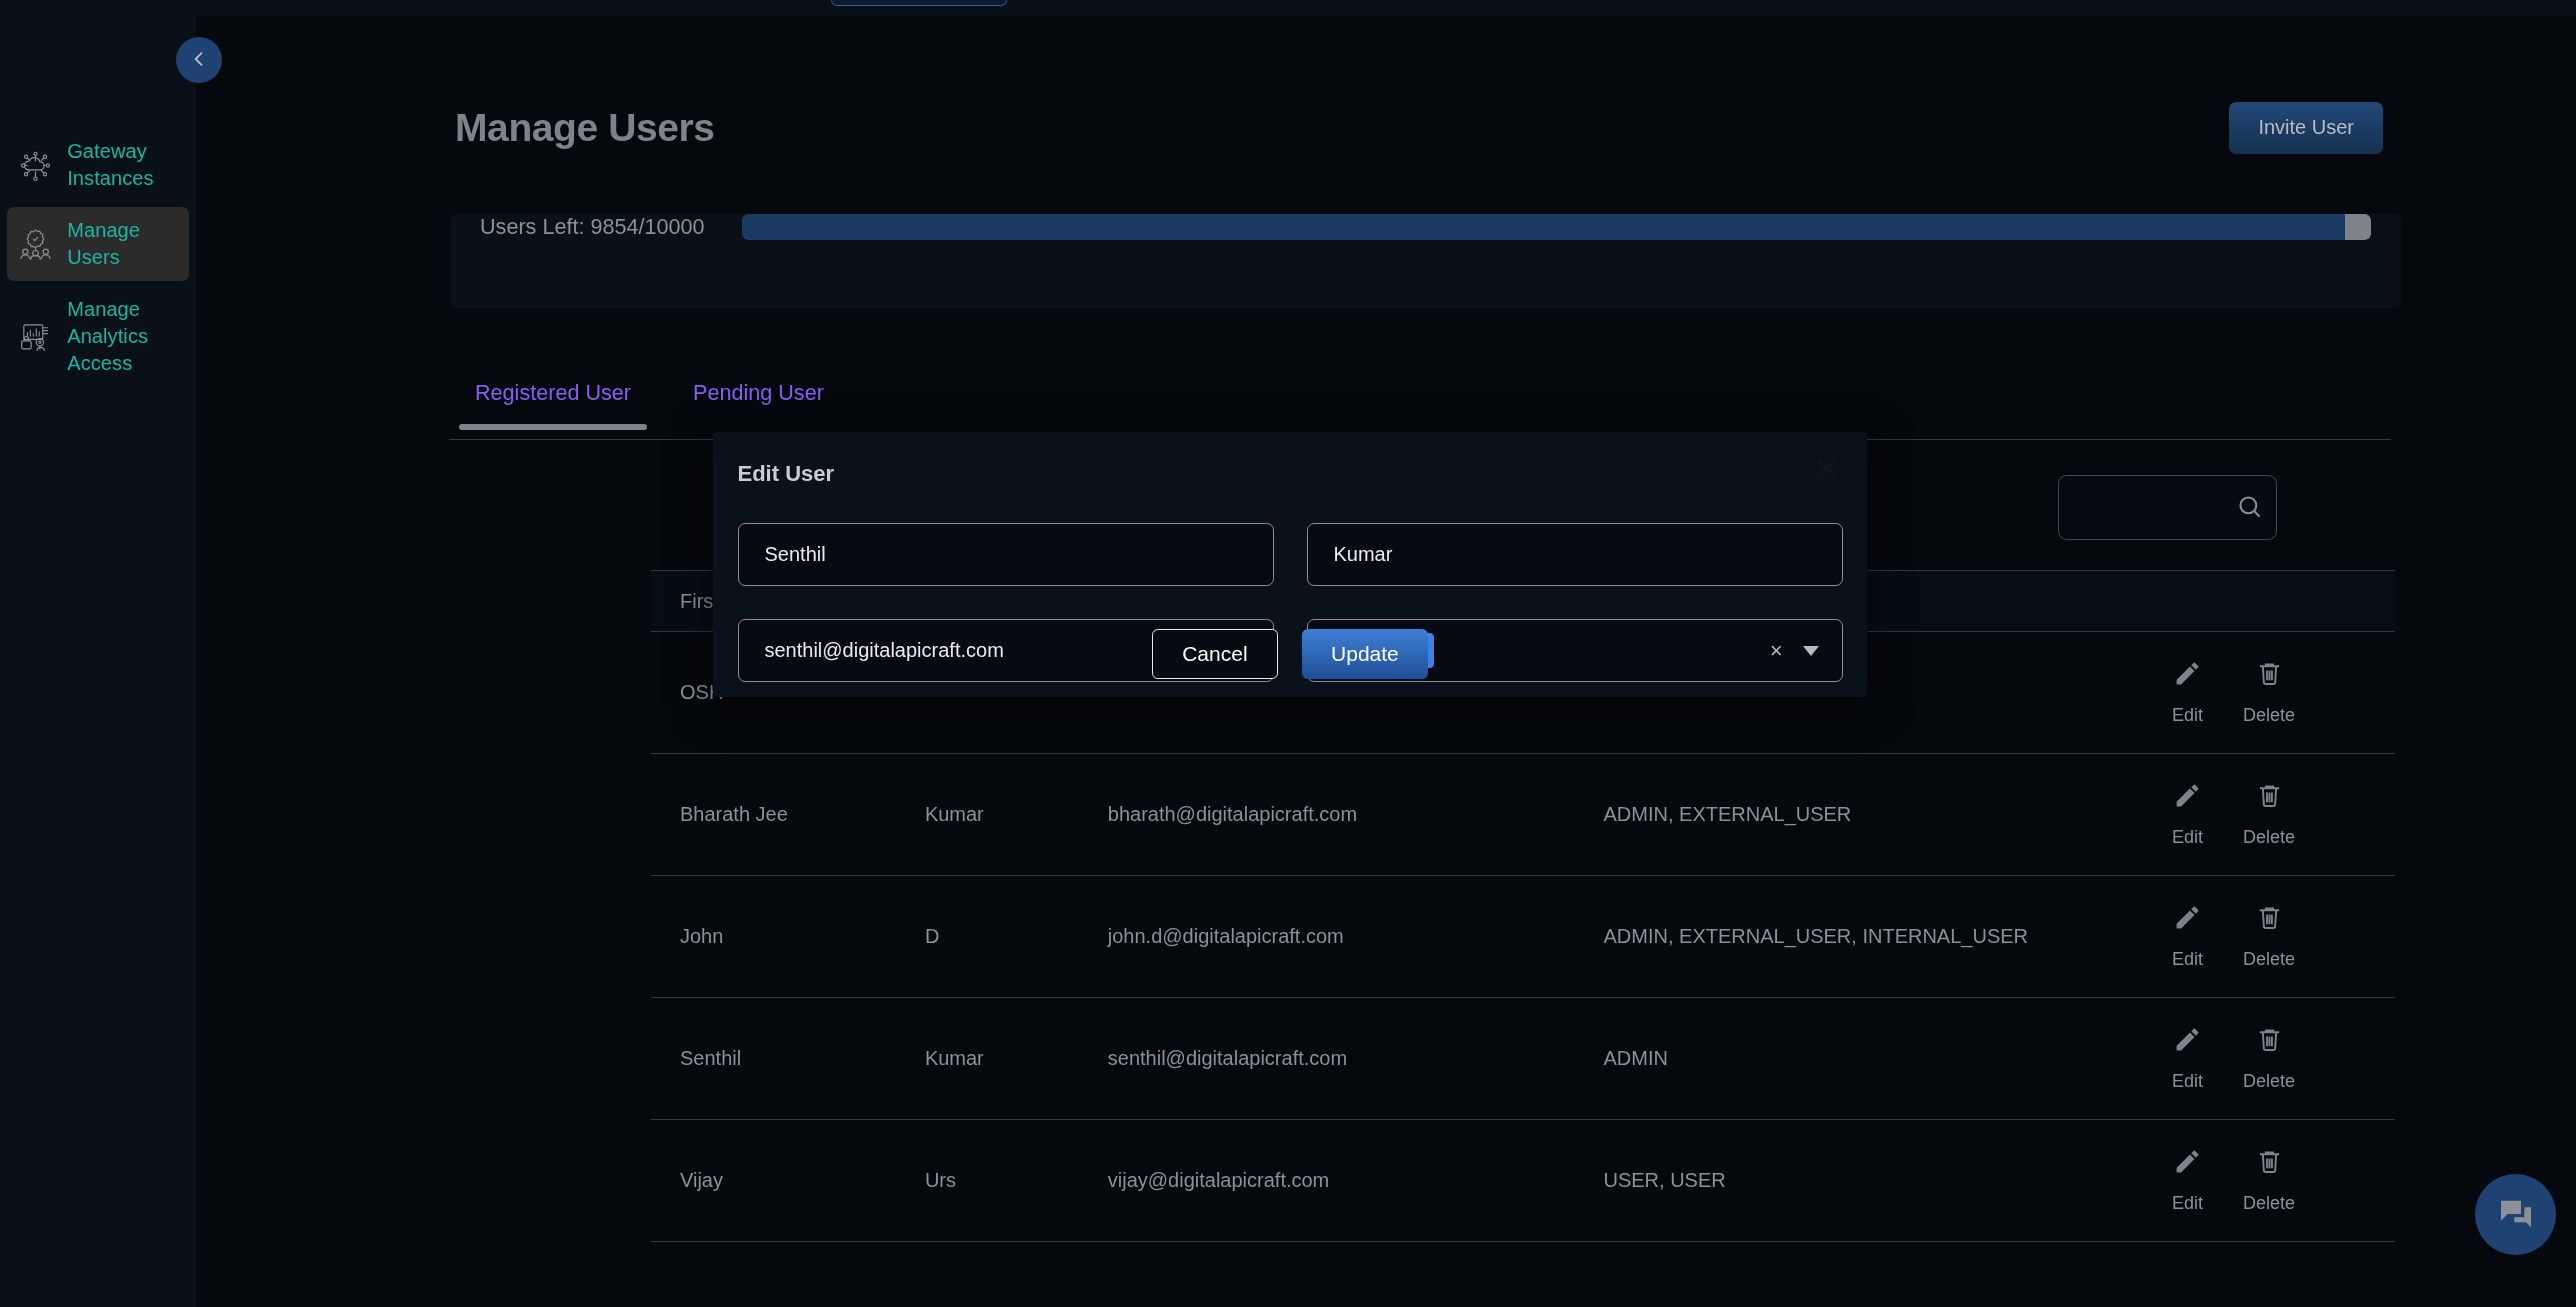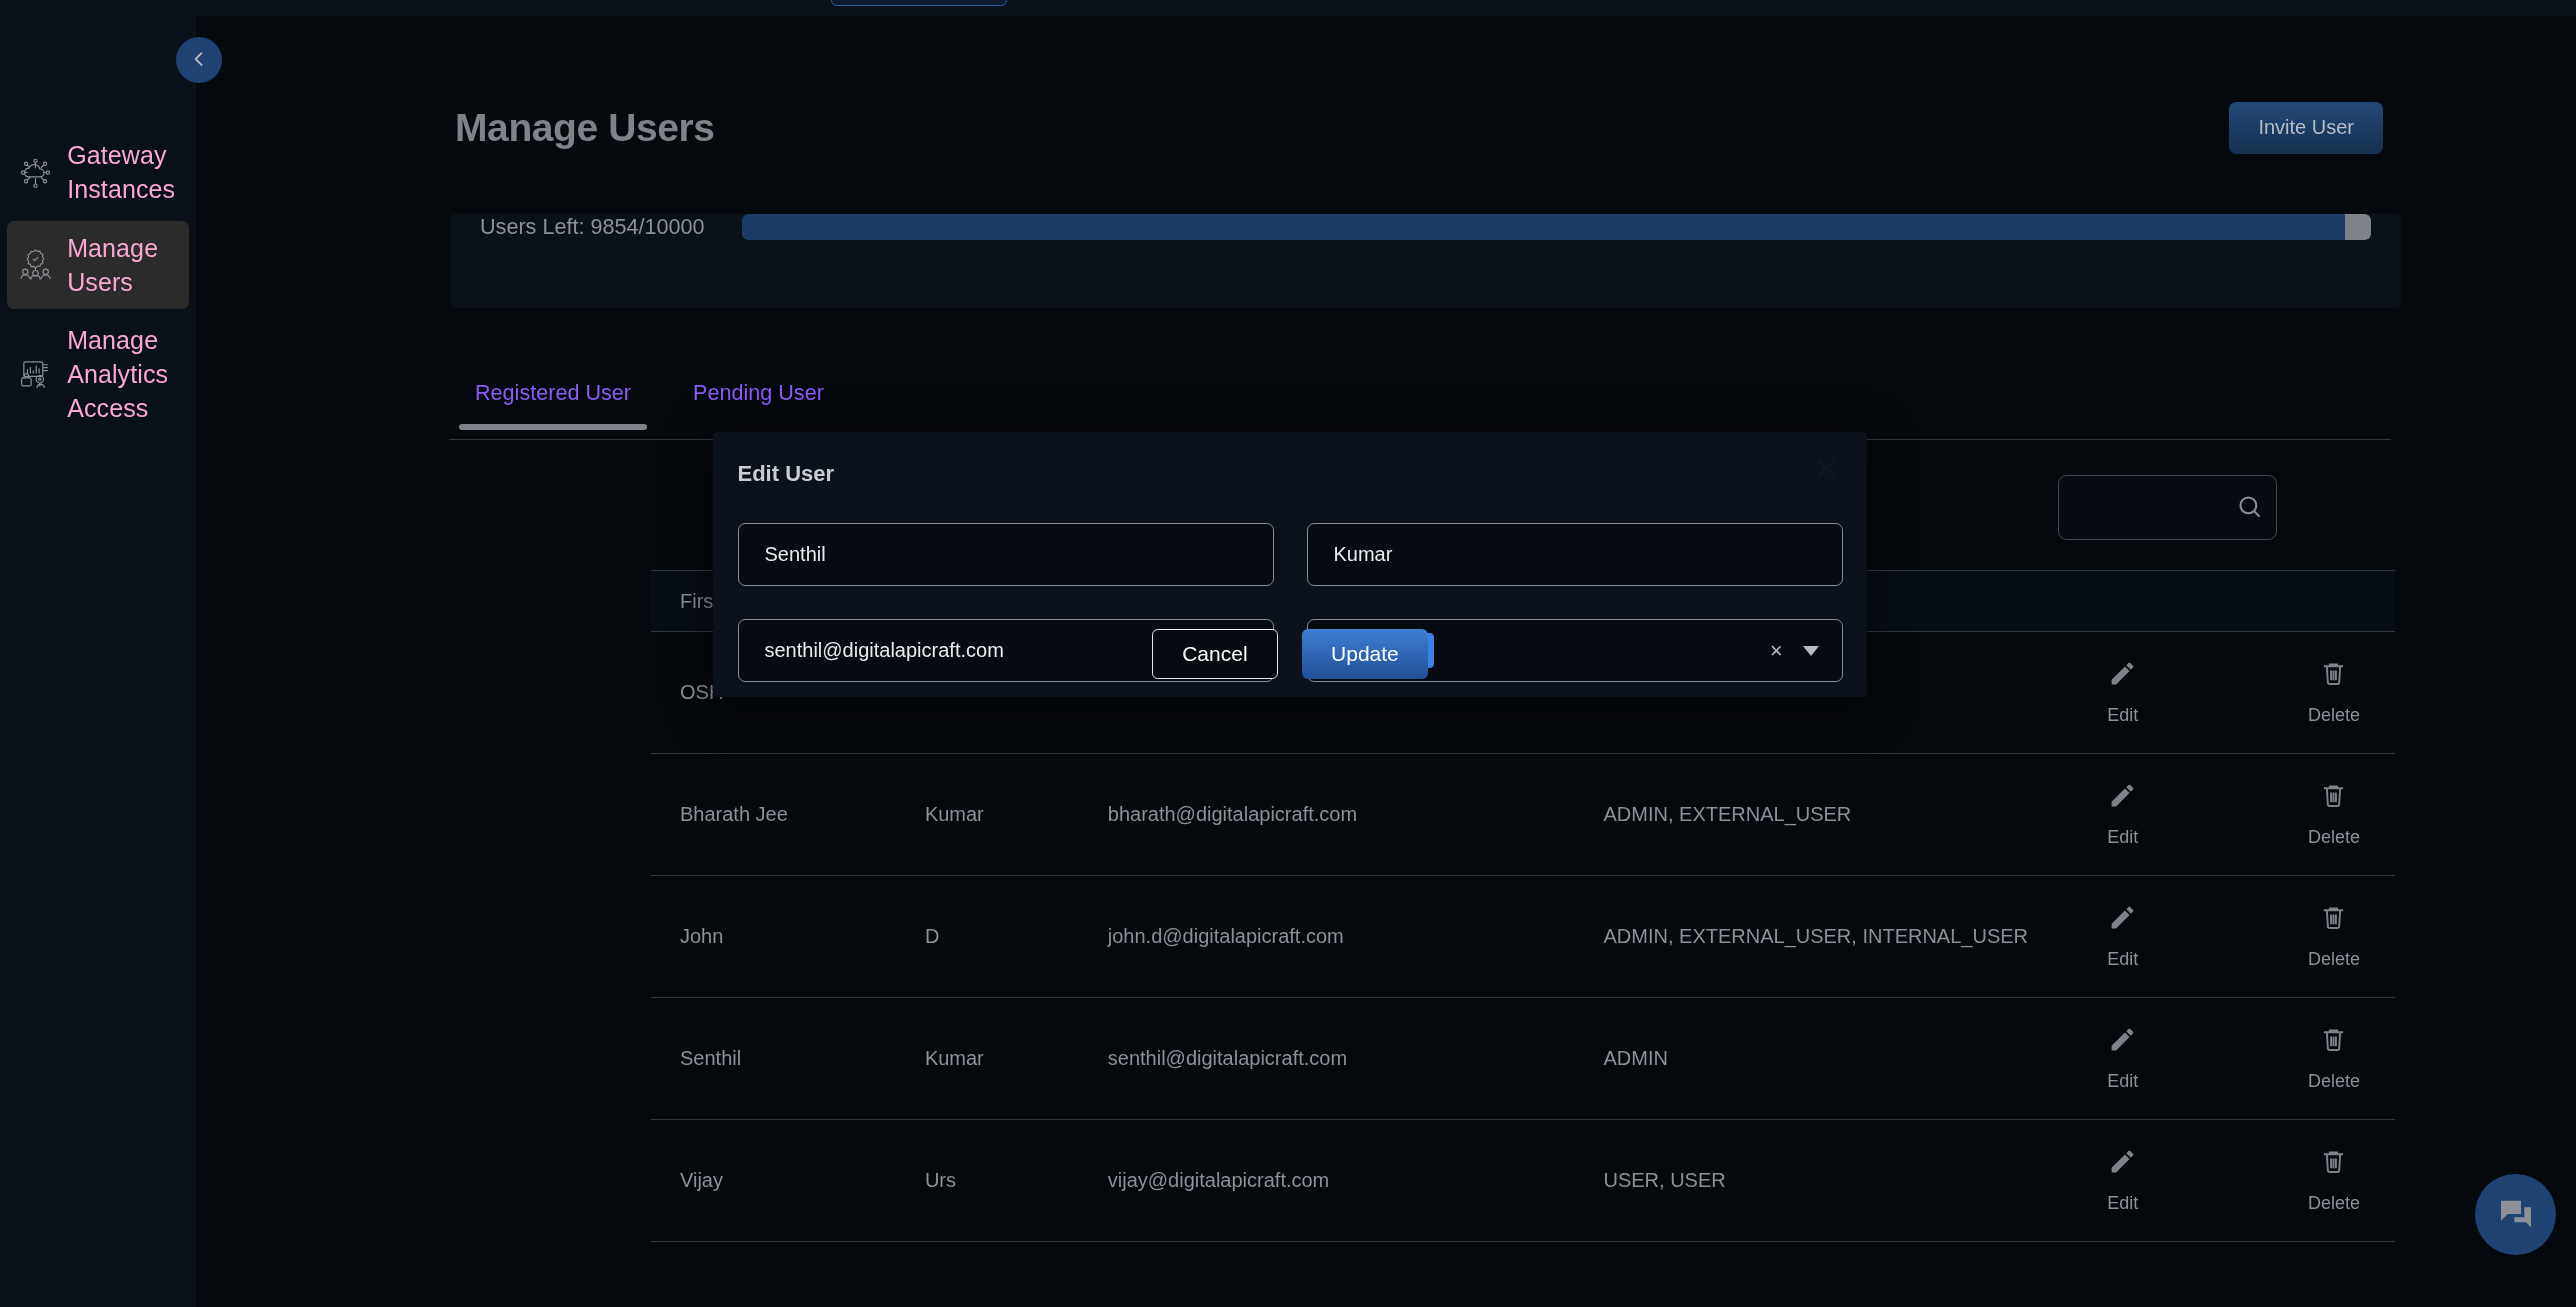--- a/index.html
+++ b/index.html
@@ -38,21 +38,21 @@
   .nav-item {
     display: flex; align-items: center; gap: 13px;
     padding: 10px 11.5px 10px 10px;
     margin: 4.3px 7.2px; border-radius: 7.2px;
     cursor: pointer;
   }
   .nav-item.active { background: #2b2b2b; }
   .nav-ico { width: 37px; min-width: 37px; height: 37px; display:flex; align-items:center; justify-content:center; }
   .nav-ico svg { width: 35px; height: 35px; }
   .nav-label {
-    color: #f9a8d4; font-size: 25px; line-height: 1.36; letter-spacing: 0.1px;
+    color: #14b8a6; font-size: 20px; line-height: 1.36; letter-spacing: 0.1px;
   }
 
   
   .main { position: absolute; left: 196px; top: 16px; width: 2380px; height: 1291px; background: #05080d; }
 
   .page-head {
     position: absolute; left: 259px; top: 86px; width: 1928px;
     display: flex; align-items: center; justify-content: space-between;
   }
   .page-title { color: #7f8289; font-size: 39px; font-weight: bold; letter-spacing: -0.4px; }
@@ -95,21 +95,21 @@
     background: #070b11; display:flex; align-items:center; justify-content:flex-end; padding-right: 13px;
   }
   .search-box svg { width: 27px; height: 27px; }
 
   
   .table { position:absolute; left: 455px; top: 554px; width: 1744px; }
   .tr { display:flex; align-items:center; border-bottom: 1.4px solid #33383f; }
   .thead { border-bottom: 1.4px solid #33383f; border-top: 1.4px solid #33383f; height: 62px; background: #070d14;}
   .th, .td { color:#8d9097; font-size: 20px; padding: 0 29px; }
   .c1 { width: 245px; } .c2 { width: 183px; } .c3 { width: 496px; } .c4 { width: 504px; }
-  .c5 { width: 317px; display:flex; gap: 40px; justify-content:space-between; padding-right: 35px;}
+  .c5 { width: 317px; display:flex; gap: 40px; justify-content:center; padding-right: 35px;}
   .row { height: 122px; }
   .sort-ico { display:inline-flex; flex-direction:column; gap:2.2px; margin-left: 16px; vertical-align: middle; }
   .sort-ico i { display:block; width:0; height:0; border-left:6.5px solid transparent; border-right:6.5px solid transparent; }
   .sort-ico i.up { border-bottom: 8px solid #8d9097; }
   .sort-ico i.dn { border-top: 8px solid #8d9097; }
   .act { display:flex; flex-direction:column; align-items:center; gap: 11.5px; cursor:pointer; }
   .act svg { width: 29px; height: 29px; }
   .act span { color:#8d9097; font-size: 18px; }
 
   

